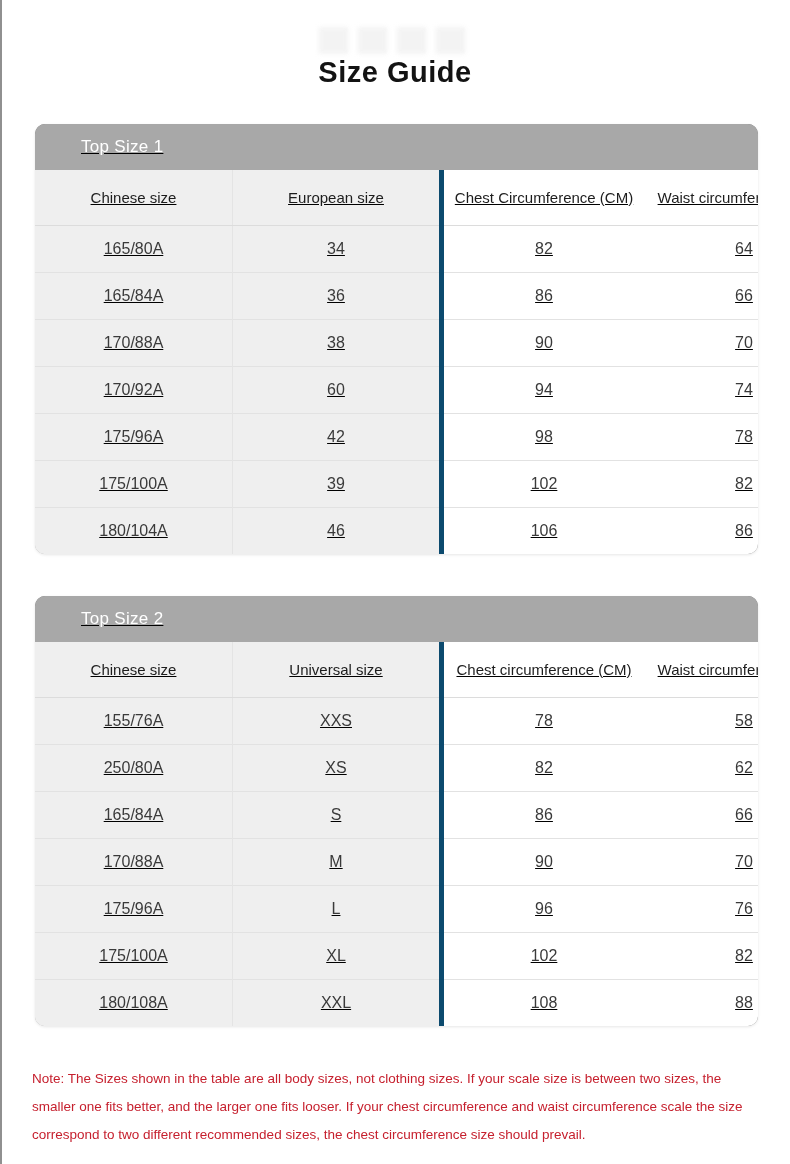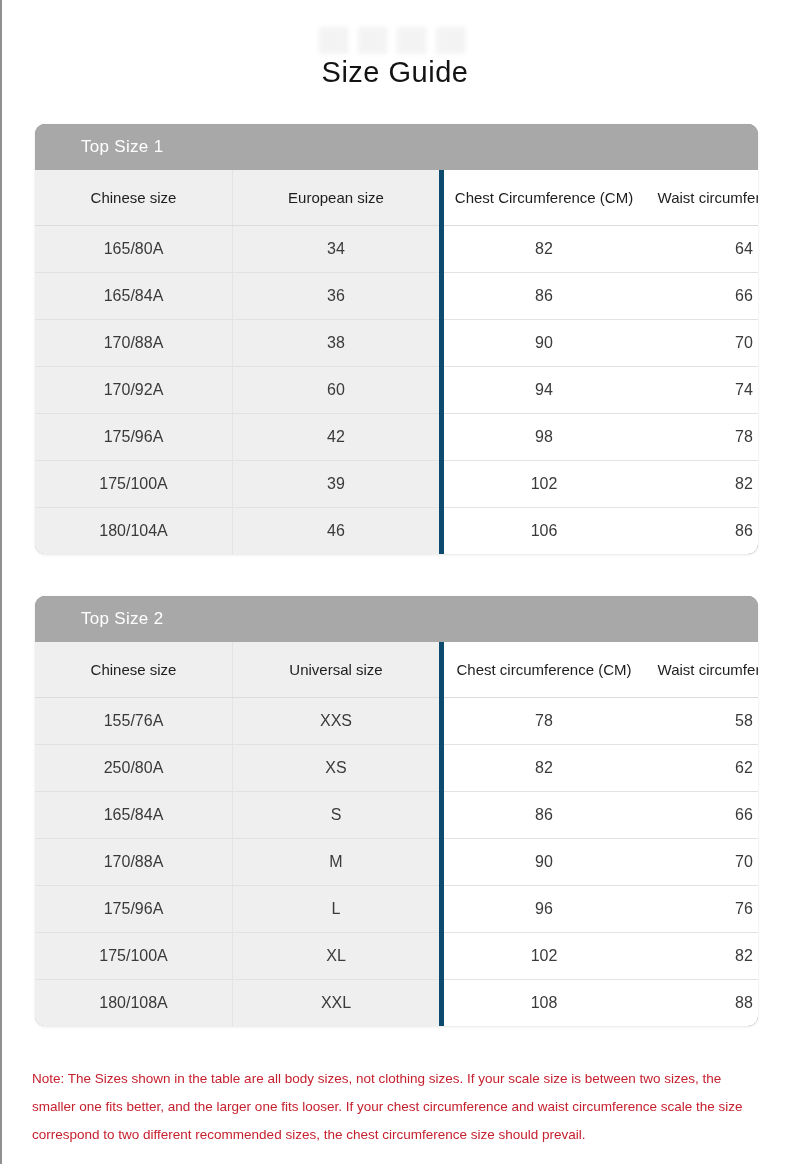--- a/index.html
+++ b/index.html
@@ -32,31 +32,32 @@
   .watermark span {
     display: block;
     width: 30px; height: 27px;
     background: #f2f2f2;
   }
   .page-title {
     margin: 0;
     padding-top: 56px;
     text-align: center;
     font-size: 29px;
-    font-weight: 400;
+    font-weight: 700;
     letter-spacing: .5px;
     color: #131313;
   }
   .table-card {
     width: 723px;
     margin: 0 0 0 35px;
     border-radius: 10px;
     overflow: hidden;
     box-shadow: 0 1px 3px rgba(0,0,0,0.10);
     background: #737373;
+    text-decoration: underline;
   }
   .table-card.first { margin-top: 35px; }
   .table-card.second { margin-top: 42px; }
   .card-titlebar {
     height: 46px;
     background: #a8a8a8;
     color: #ffffff;
     font-size: 17px;
     font-weight: 500;
     line-height: 46px;

